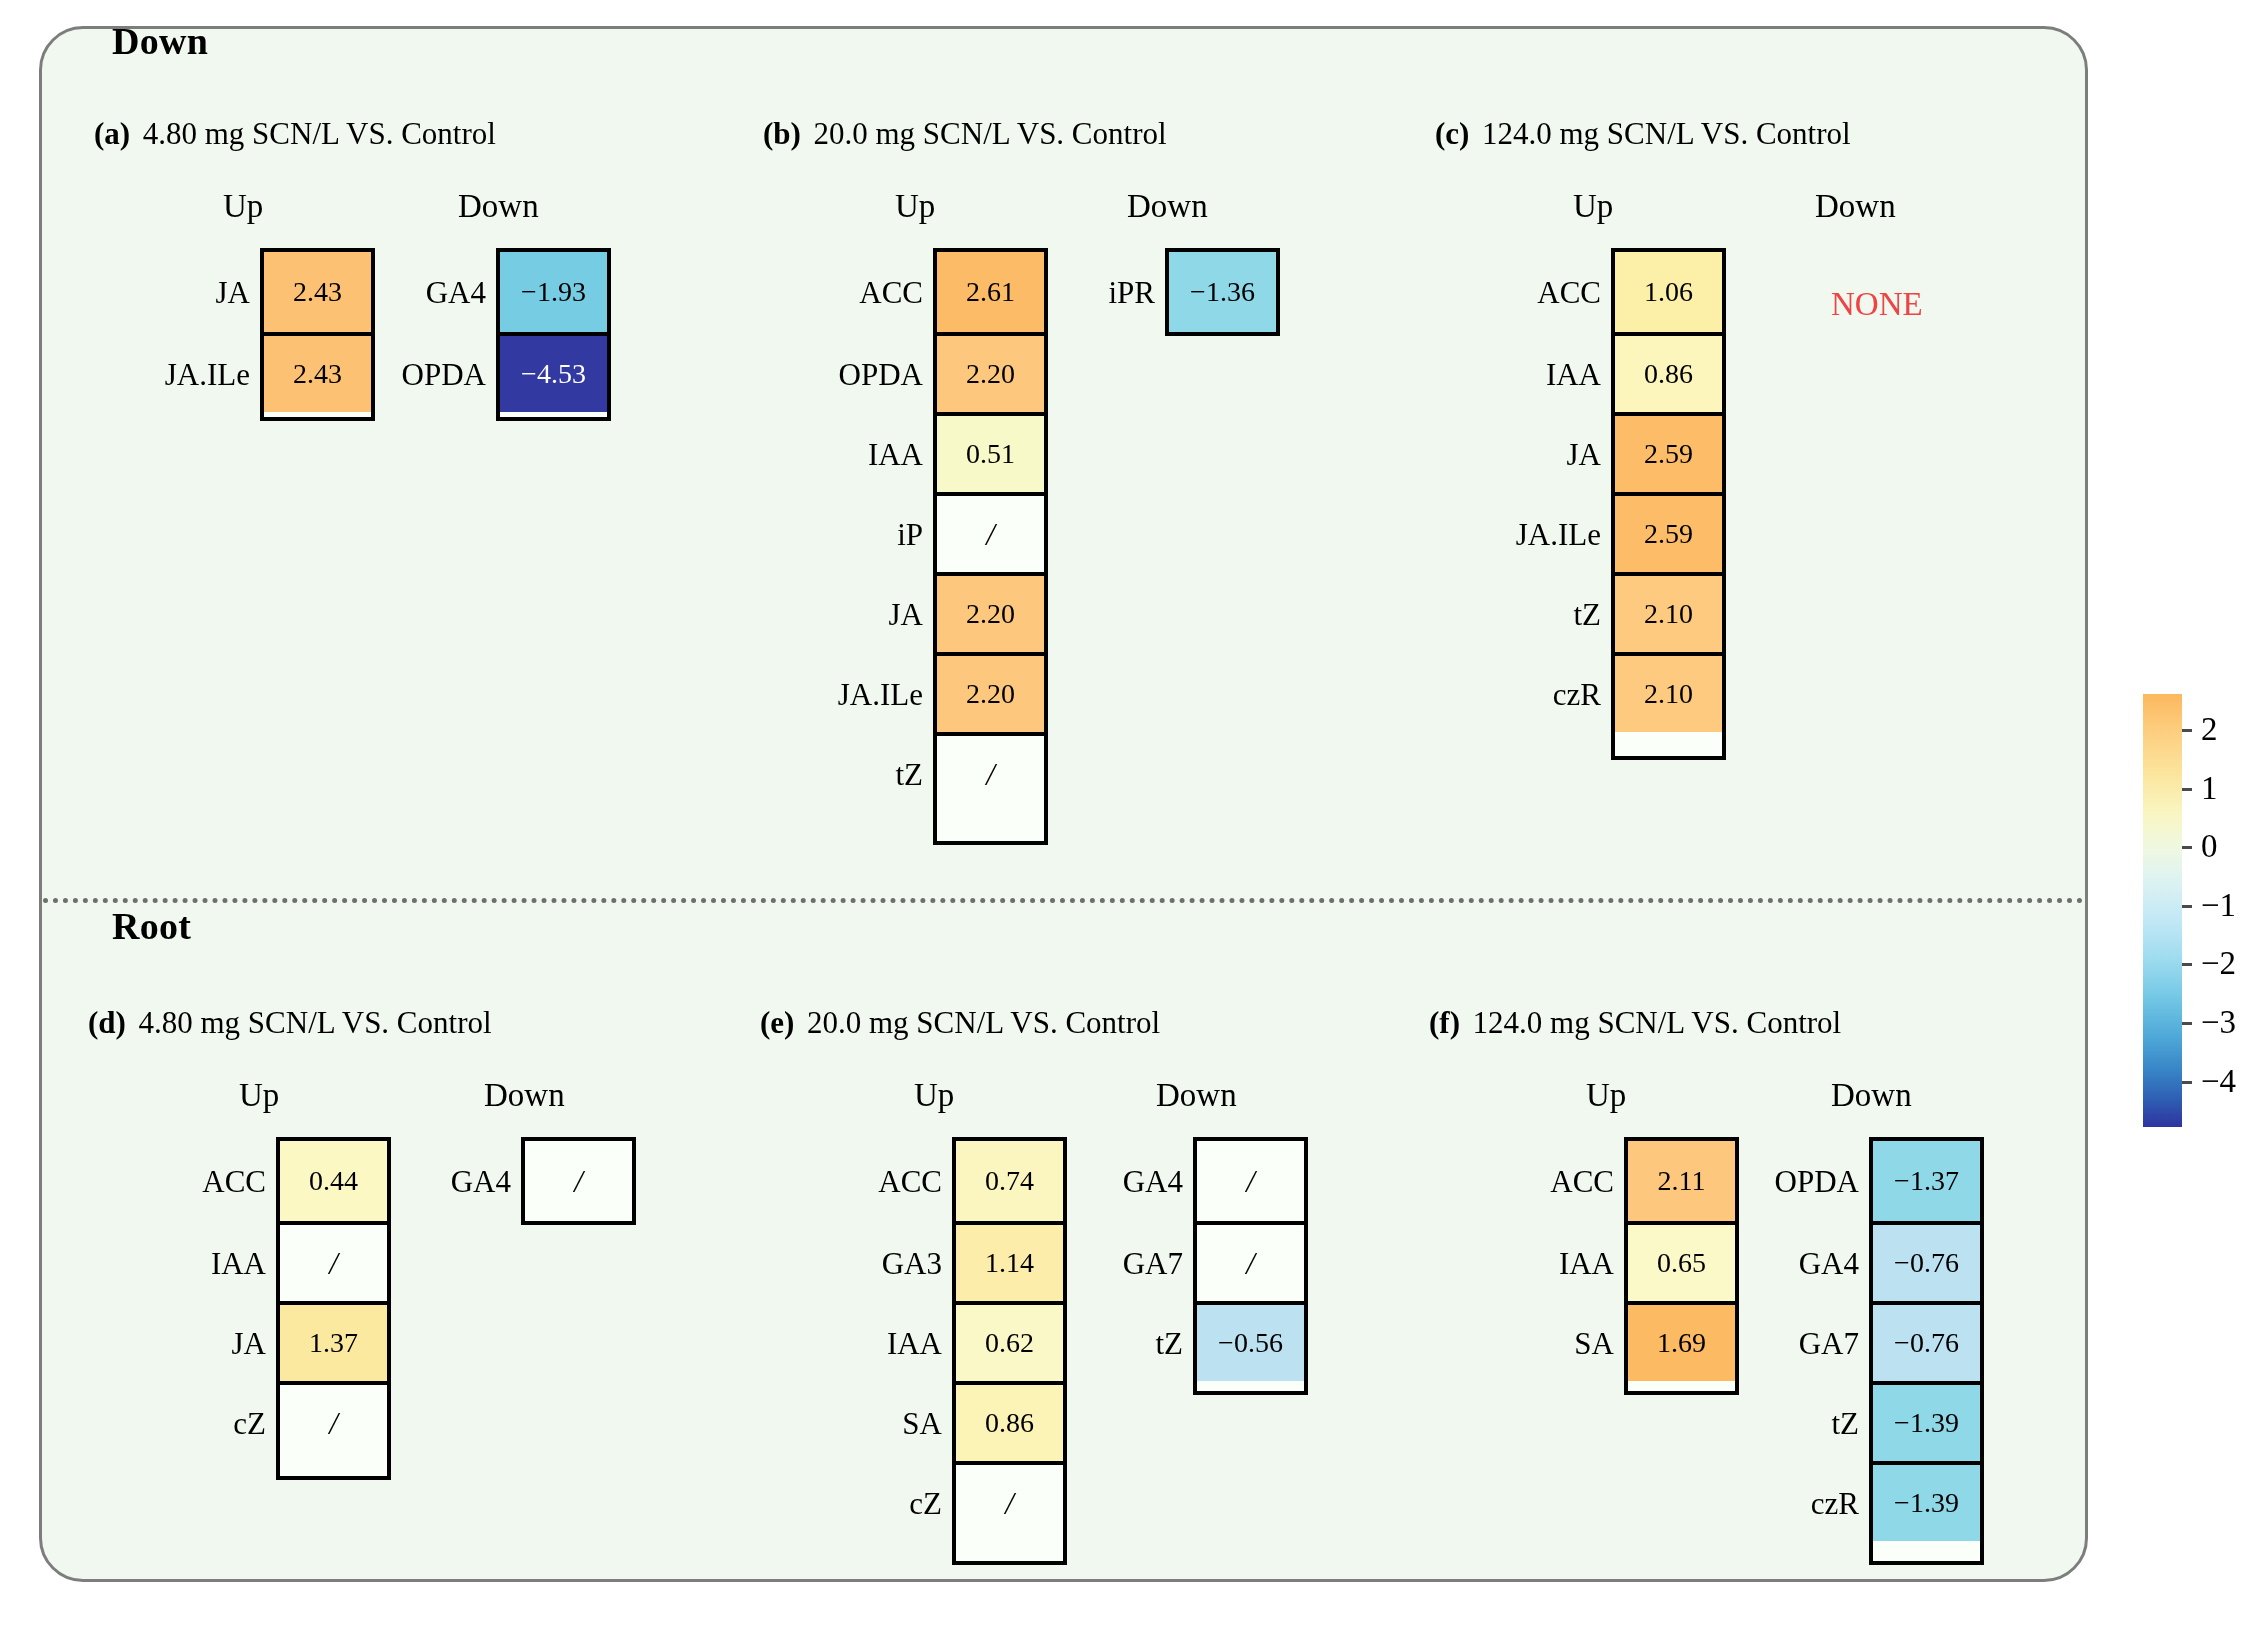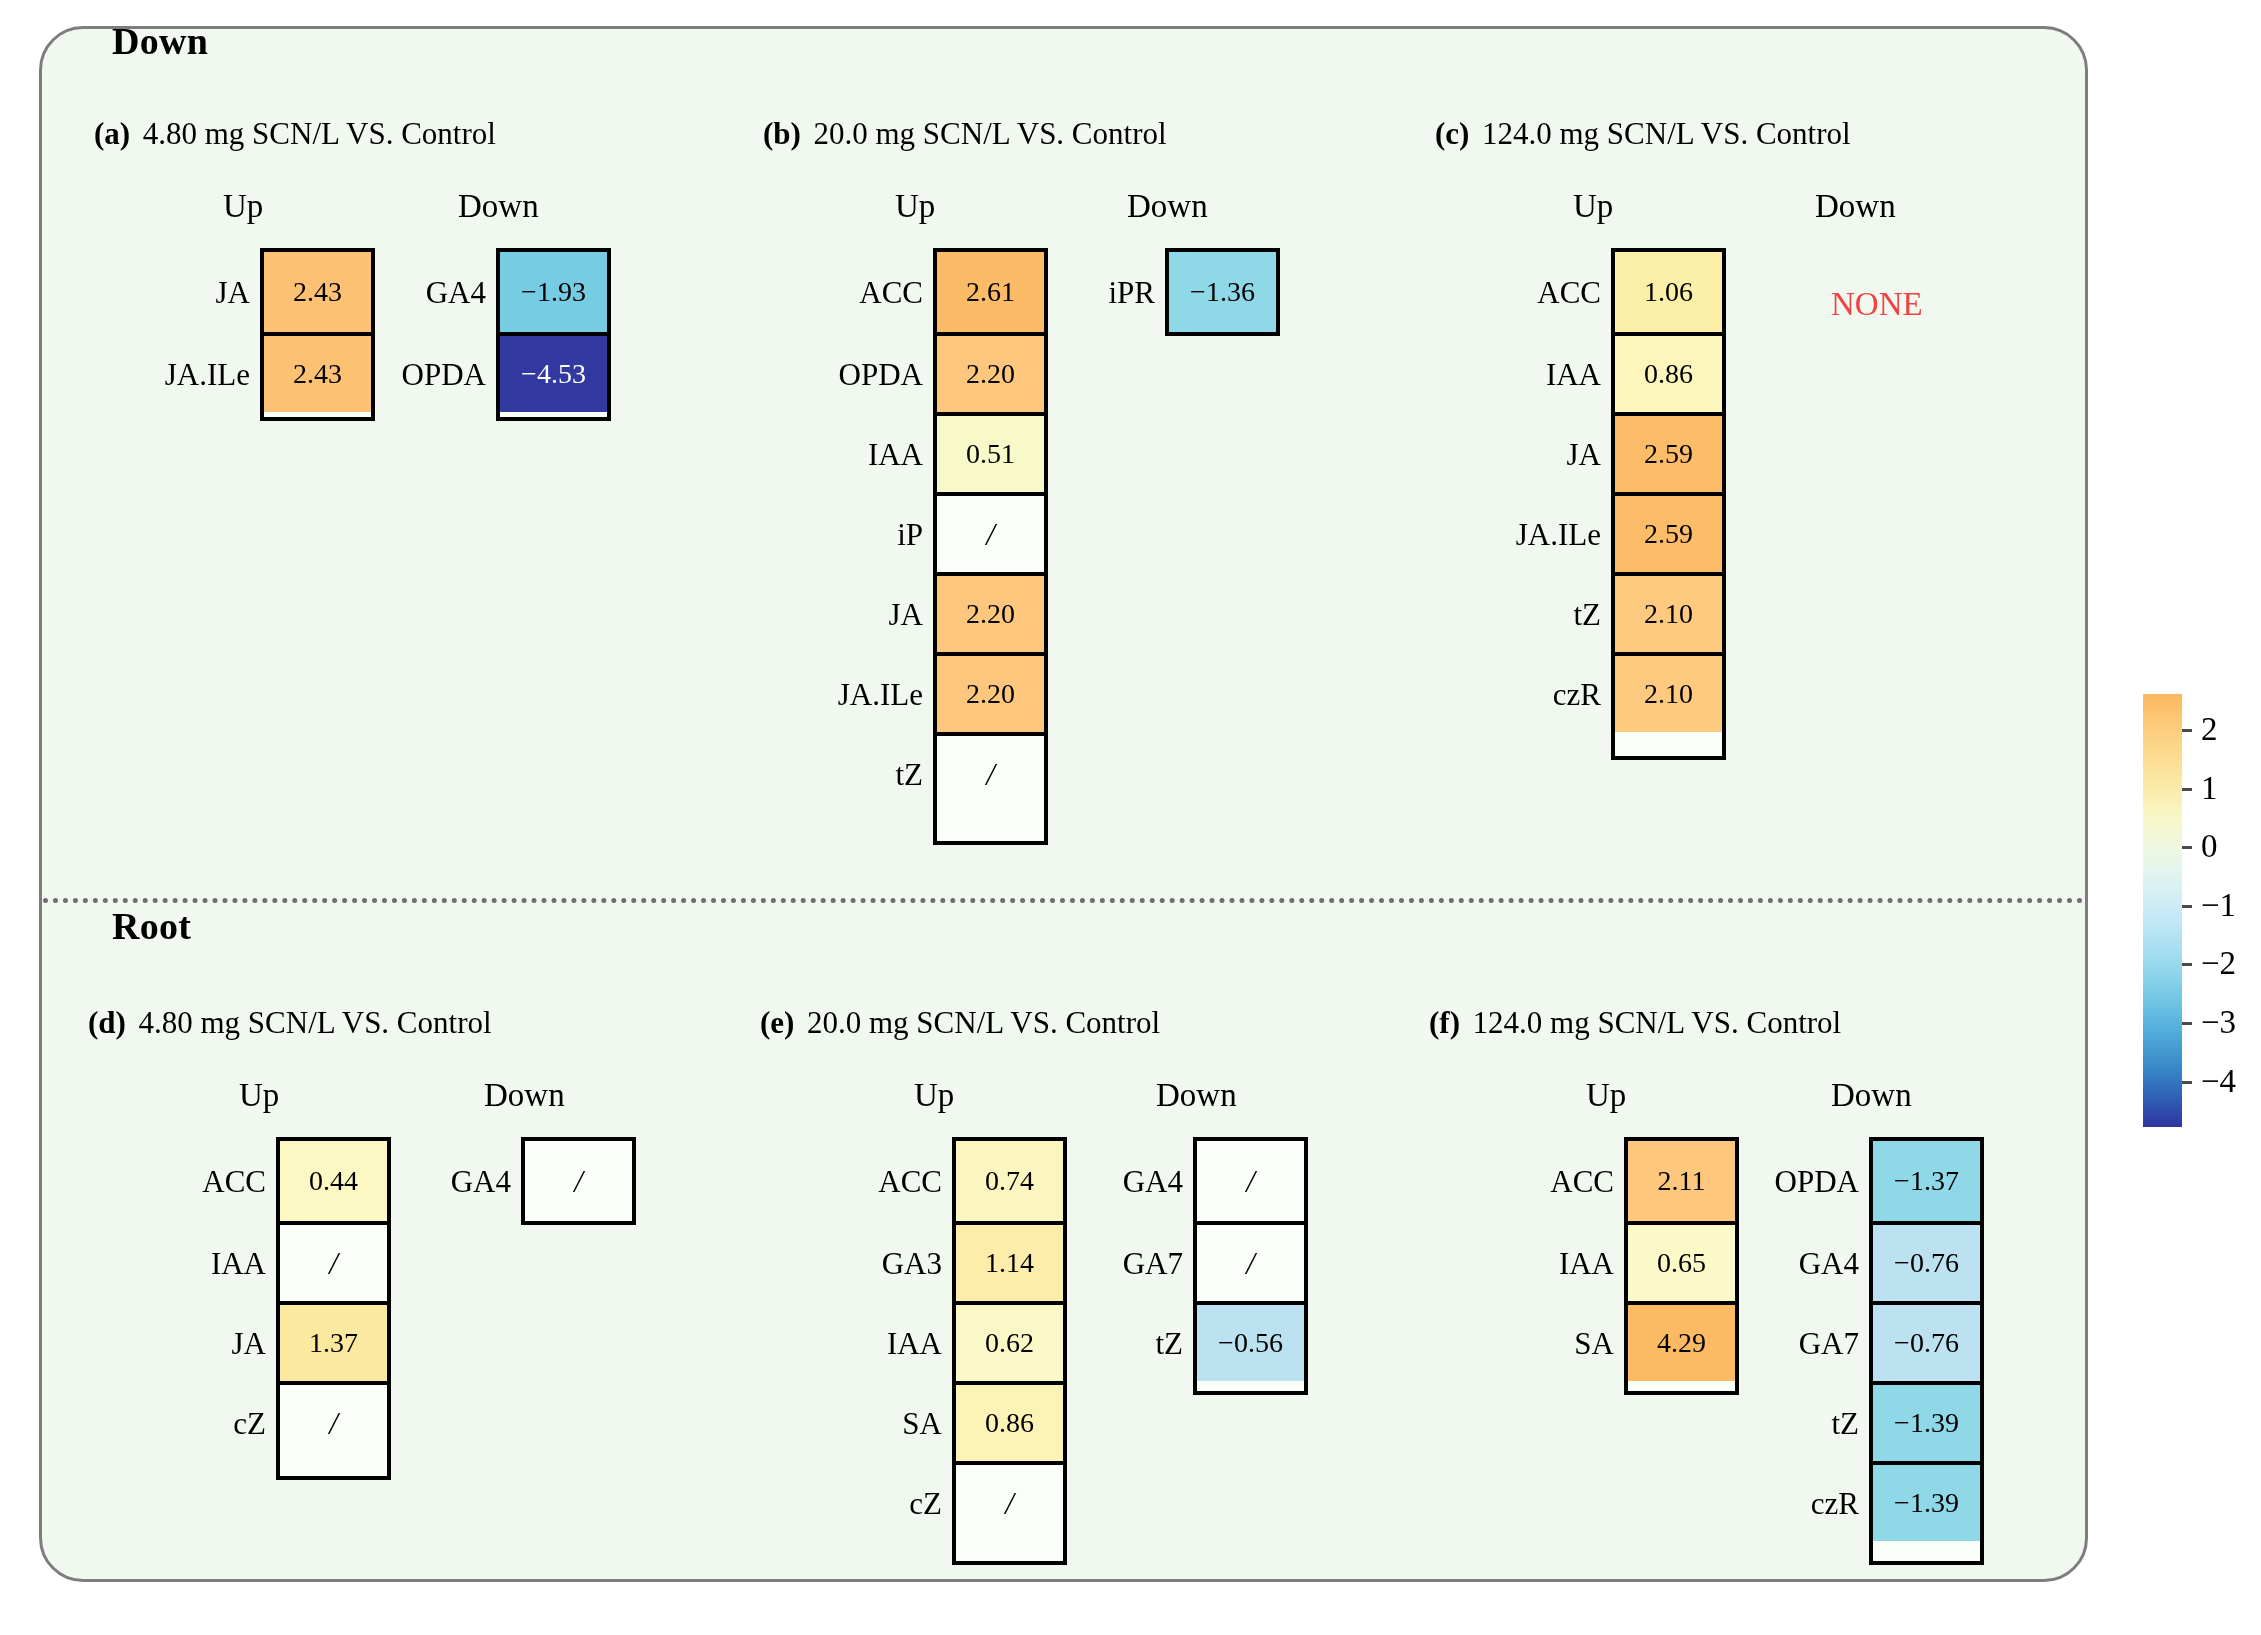--- a/index.html
+++ b/index.html
@@ -318,21 +318,21 @@
         <div class="cell" style="height: 80px; background: rgb(253, 200, 125);">
           <span class="rowlabel">ACC</span>
           <span class="val">2.11</span>
         </div>
         <div class="cell" style="height: 80px; background: rgb(251, 249, 200);">
           <span class="rowlabel">IAA</span>
           <span class="val">0.65</span>
         </div>
         <div class="cell" style="height: 80px; background: rgb(252, 186, 99);">
           <span class="rowlabel">SA</span>
-          <span class="val">4.29</span>
+          <span class="val">1.69</span>
         </div>
       </div>
       <div class="colhead" style="left: 402px; top: 72px; width: 182px;">Down</div>
       <div class="stack" style="left: 440px; top: 132px; width: 107px; height: 420px;">
         <div class="cell" style="height: 80px; background: rgb(143, 216, 232);">
           <span class="rowlabel">OPDA</span>
           <span class="val">−1.37</span>
         </div>
         <div class="cell" style="height: 80px; background: rgb(188, 226, 242);">
           <span class="rowlabel">GA4</span>

